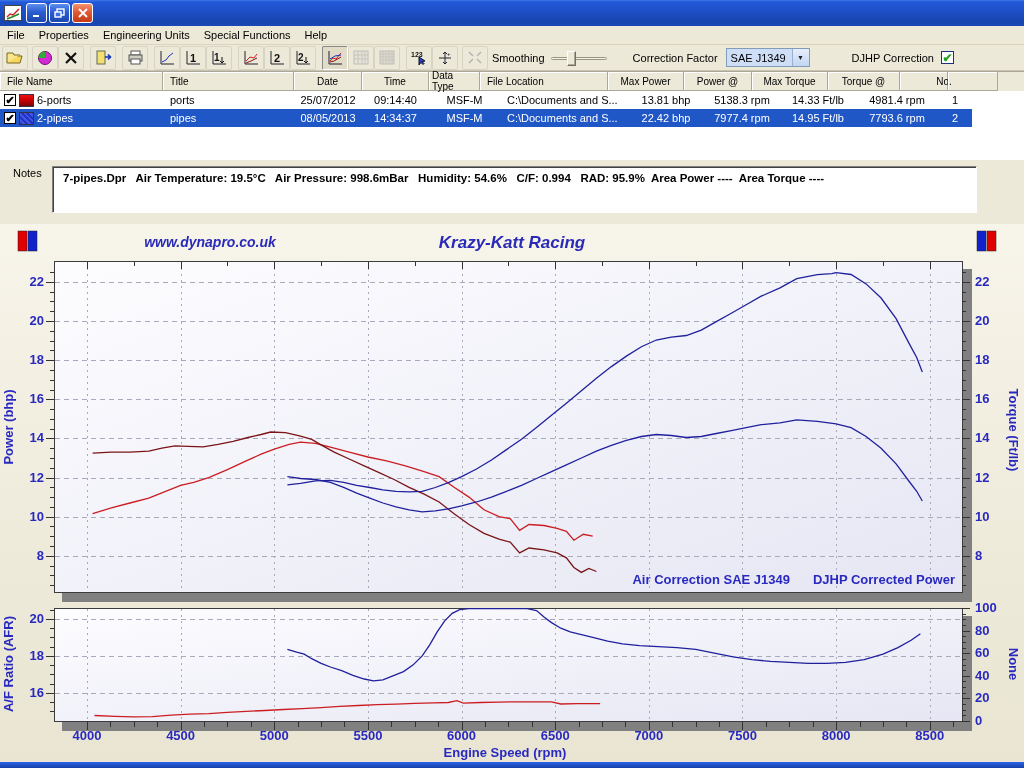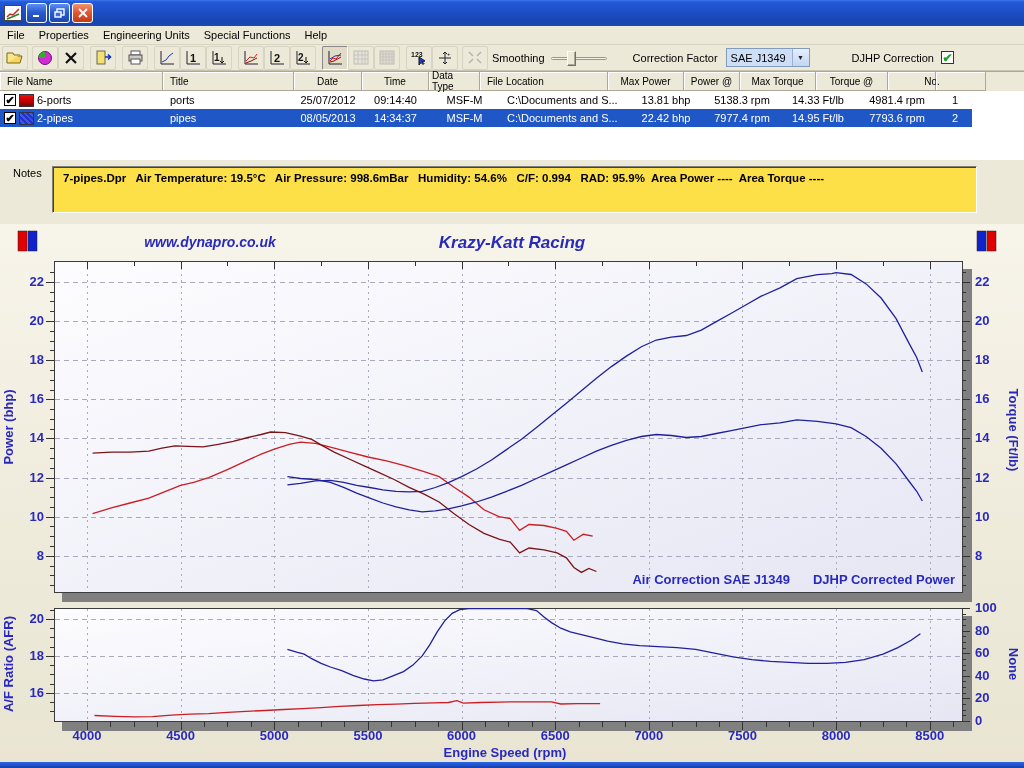--- a/index.html
+++ b/index.html
@@ -42,21 +42,21 @@
   .td { padding:0 3px; display:flex; align-items:center; justify-content:center; height:100%; overflow:hidden; white-space:nowrap; }
   .td.left { justify-content:flex-start; padding-left:7px; }
   .fncell { display:flex; align-items:center; gap:3px; padding-left:4px !important; }
   .rowchk { width:12px; height:12px; border:1px solid #000; background:#fff; color:#000; font-size:11px; font-weight:bold; line-height:10px; text-align:center; flex:0 0 auto; }
   .swatch { width:15px; height:13px; flex:0 0 auto; border:1px solid #334; }
   .swatch.red { background:linear-gradient(180deg,#ee1111 0%,#cc0000 45%,#7c0404 100%); }
   .swatch.blue { background:repeating-linear-gradient(45deg,#2233cc 0 2px,#4456e0 2px 4px); }
 
   .notesarea { position:absolute; left:0; top:160px; width:1024px; height:64px; background:#ece9d8; }
   .noteslbl { position:absolute; left:13px; top:7px; font-size:11px; color:#000; }
-  .notesbox { position:absolute; left:52px; top:6px; width:925px; height:47px; background:#fde047; border:1px solid #808080; border-right-color:#fff; border-bottom-color:#fff; box-shadow:inset 1px 1px 0 #404040; font-size:11.5px; font-weight:bold; padding:5px 0 0 10px; white-space:pre; }
+  .notesbox { position:absolute; left:52px; top:6px; width:925px; height:47px; background:#ffffff; border:1px solid #808080; border-right-color:#fff; border-bottom-color:#fff; box-shadow:inset 1px 1px 0 #404040; font-size:11.5px; font-weight:bold; padding:5px 0 0 10px; white-space:pre; }
 
   .chartpanel { position:absolute; left:0; top:224px; width:1024px; height:538px; background:linear-gradient(180deg,#f7f4ea 0%,#f0ecdd 50%,#e9e5d2 100%); }
   .bottomstrip { position:absolute; left:0; top:762px; width:1024px; height:6px; background:linear-gradient(180deg,#2a63e8,#1640a8); }
   svg.overlay { position:absolute; left:0; top:0; width:1024px; height:768px; }
 </style>
 </head>
 <body>
 
 <div class="titlebar">
   <div class="titleicon">
@@ -224,21 +224,21 @@
 
 <div class="table">
   <div class="thead" id="thead">
       <div class="th left" style="width: 163px;">File Name</div>
       <div class="th left" style="width: 131px;">Title</div>
       <div class="th" style="width: 68px;">Date</div>
       <div class="th" style="width: 67px;">Time</div>
       <div class="th" style="width: 51px;">Data Type</div>
       <div class="th left" style="width: 128px;">File Location</div>
       <div class="th" style="width: 76px;">Max Power</div>
-      <div class="th" style="width: 56px;">Power @</div>
+      <div class="th" style="width: 68px;">Power @</div>
       <div class="th" style="width: 76px;">Max Torque</div>
       <div class="th" style="width: 72px;">Torque @</div>
       <div class="th" style="width: 34px; padding-left: 44px;">No.</div>
       <div class="th" style="width: 50px;"></div>
     </div>
   <div id="tbody">
       <div class="trow">
         <div class="td left fncell" style="width: 163px;">
           <div class="rowchk">✔</div>
           <div class="swatch red"></div>

